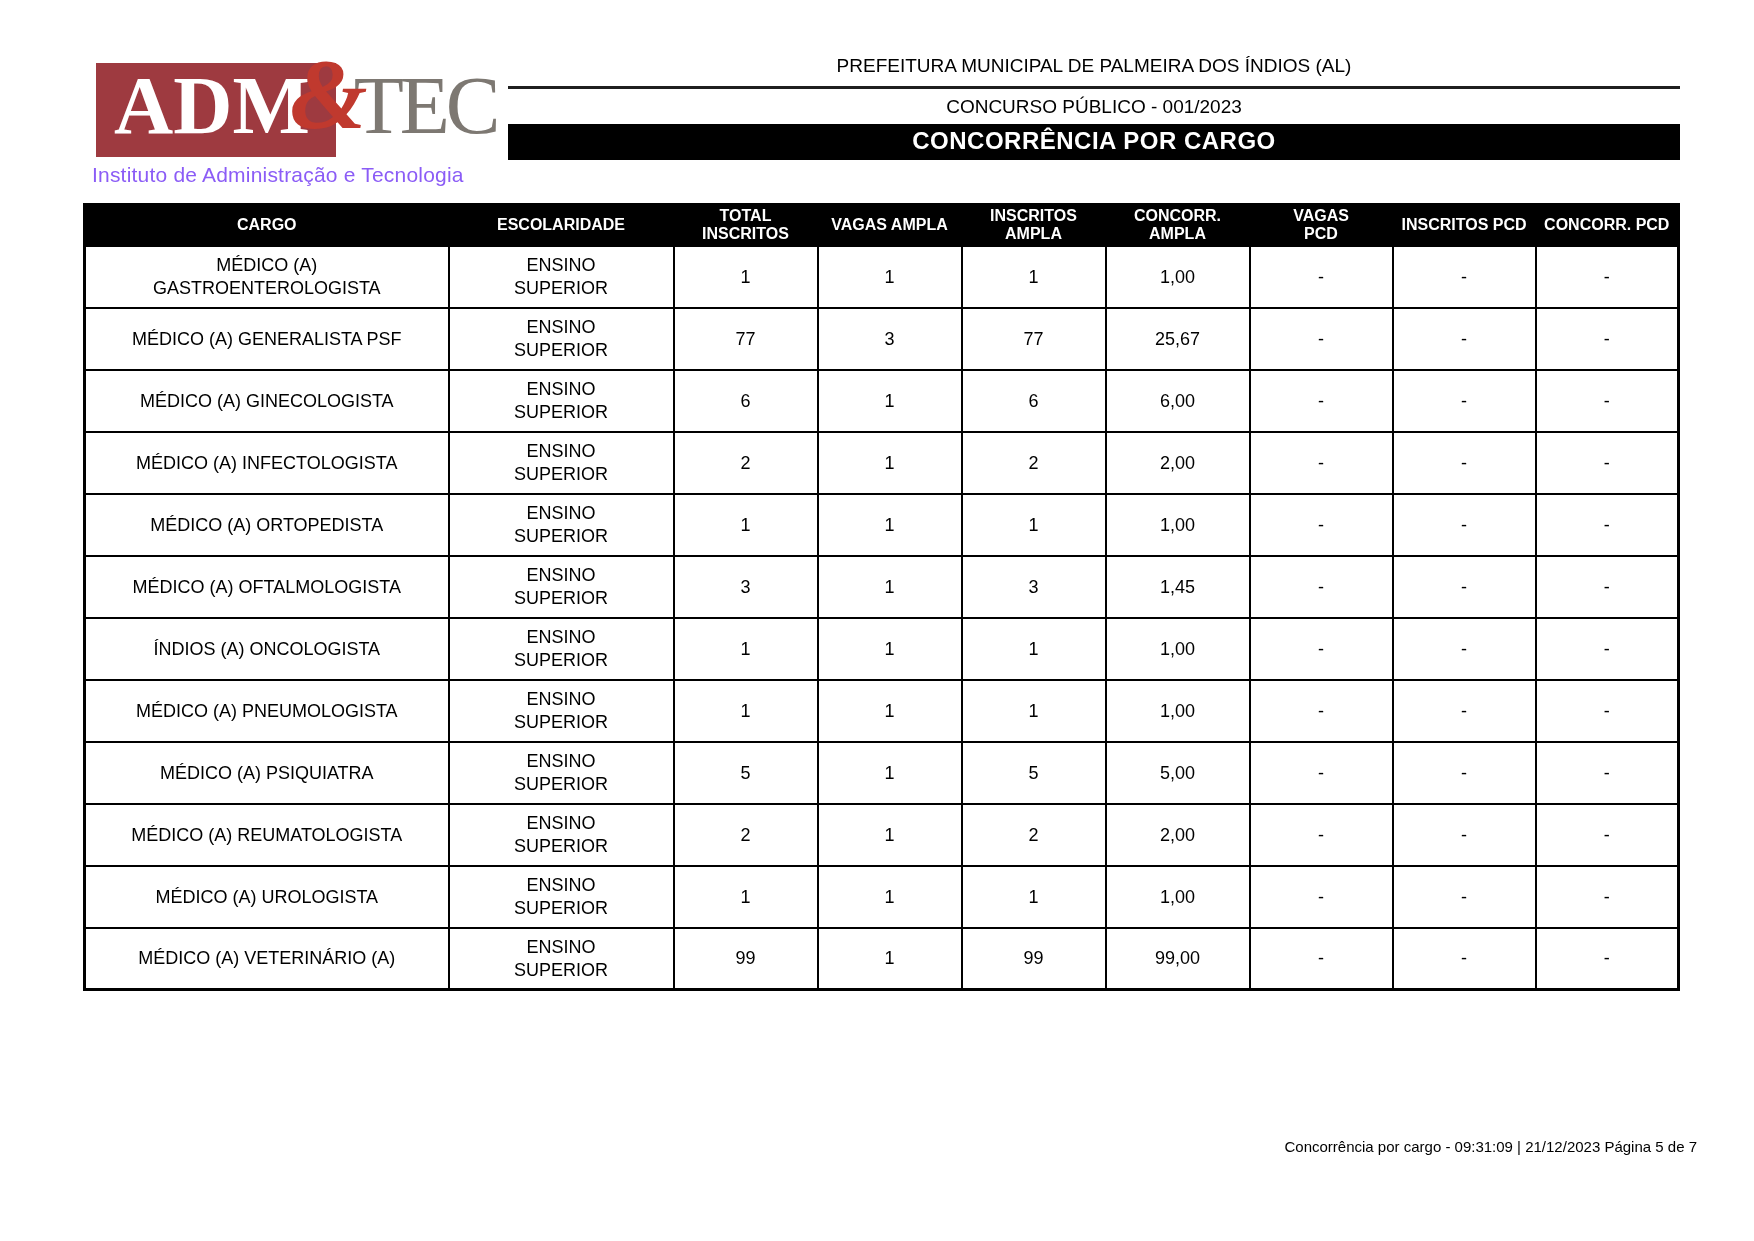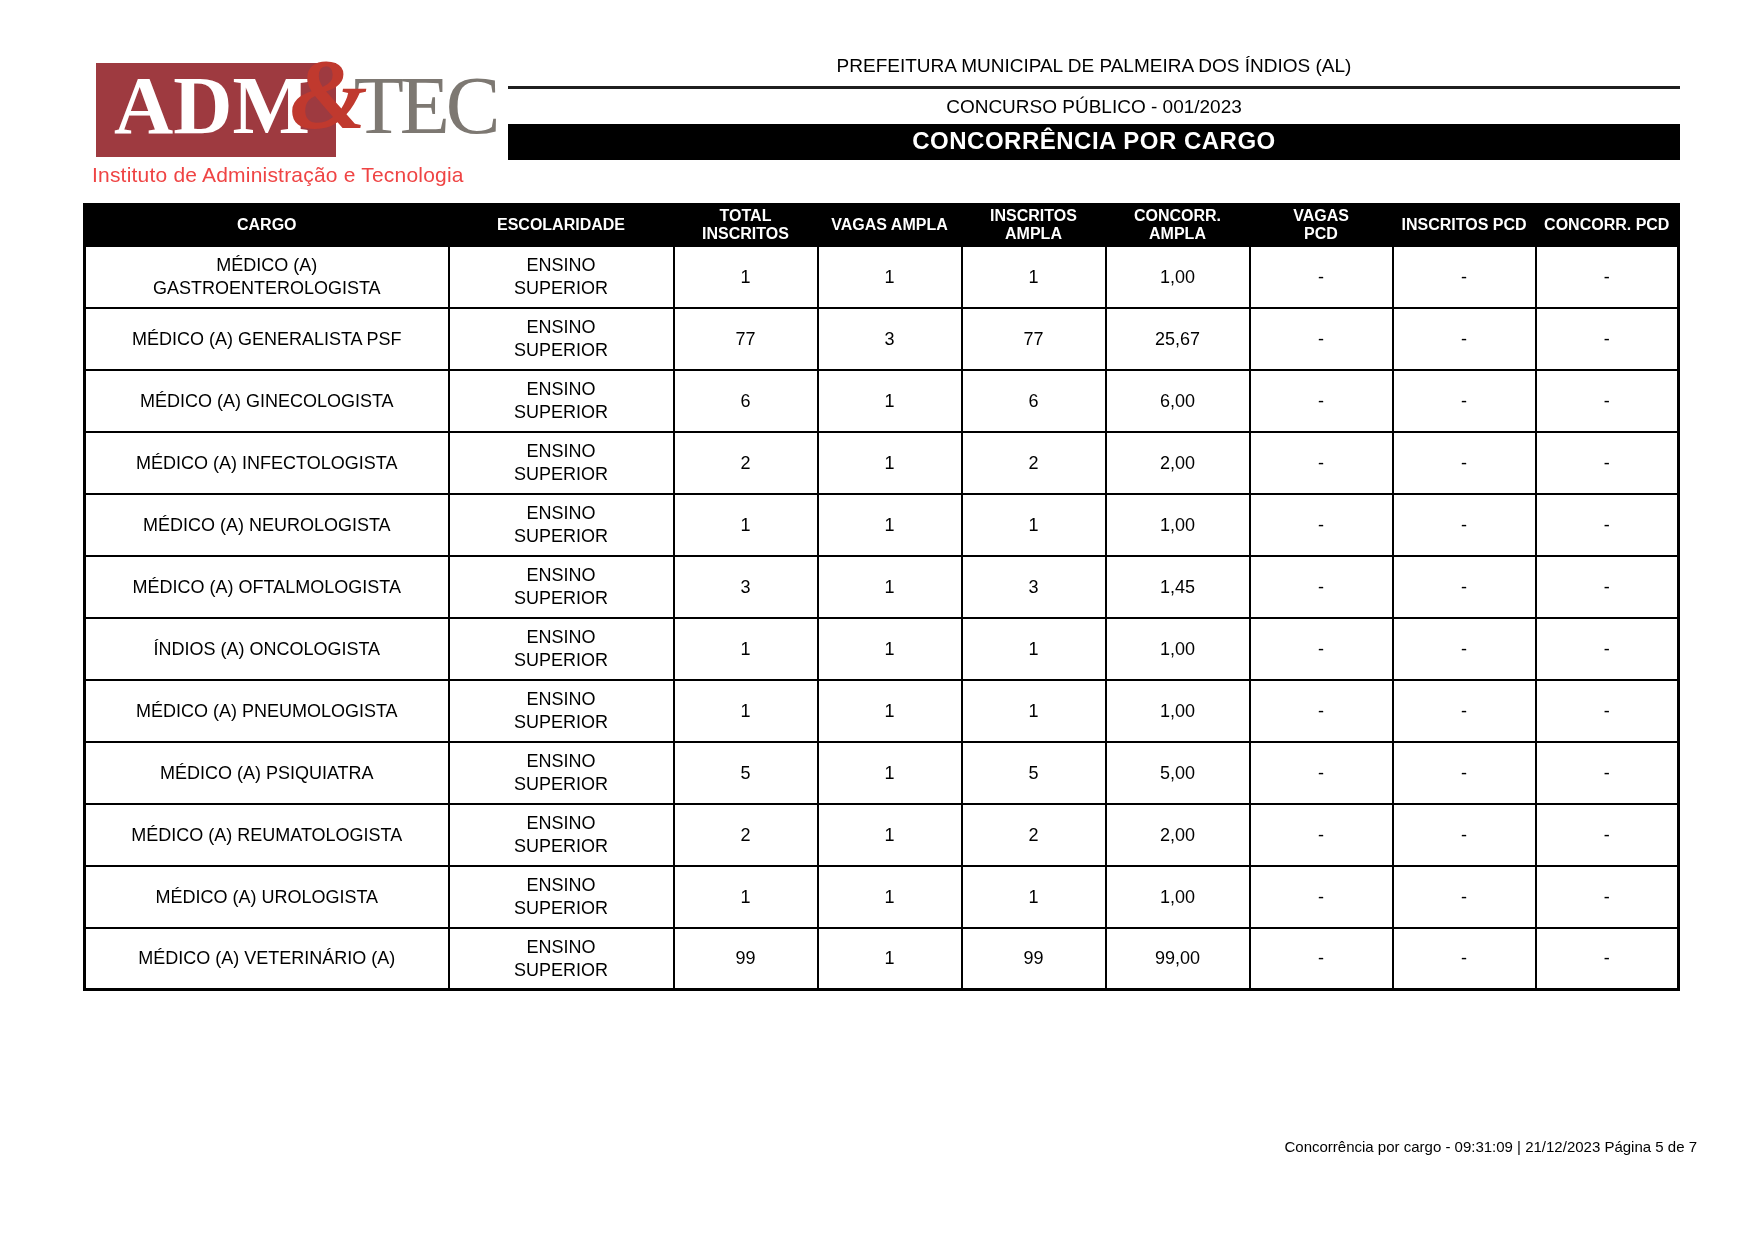--- a/index.html
+++ b/index.html
@@ -77,21 +77,21 @@
 </style>
 </head>
 <body>
 
 <div class="page">
 
   <div class="logo">
     <div class="logo-row">
       <span class="logo-adm" style="background: rgb(158, 58, 64);">ADM</span><span class="logo-amp" style="color: rgb(192, 57, 46);">&amp;</span><span class="logo-tec" style="color: rgb(125, 120, 114);">TEC</span>
     </div>
-    <div class="logo-tagline" style="color: #ef4444;">Instituto de Administração e Tecnologia</div>
+    <div class="logo-tagline" style="color: #8b5cf6;">Instituto de Administração e Tecnologia</div>
   </div>
 
   <div class="hdr">
     <div class="hdr-line1">PREFEITURA MUNICIPAL DE PALMEIRA DOS ÍNDIOS (AL)</div>
     <hr class="hdr-rule">
     <div class="hdr-line2">CONCURSO PÚBLICO - 001/2023</div>
     <div class="hdr-banner" style="background: rgb(0, 0, 0); color: rgb(255, 255, 255);">CONCORRÊNCIA POR CARGO</div>
   </div>
 
   <div class="tbl-wrap">
@@ -168,21 +168,21 @@
 SUPERIOR</td>
             <td>2</td>
             <td>1</td>
             <td>2</td>
             <td>2,00</td>
             <td>-</td>
             <td>-</td>
             <td>-</td>
           </tr>
           <tr>
-            <td>MÉDICO (A) NEUROLOGISTA</td>
+            <td>MÉDICO (A) ORTOPEDISTA</td>
             <td>ENSINO
 SUPERIOR</td>
             <td>1</td>
             <td>1</td>
             <td>1</td>
             <td>1,00</td>
             <td>-</td>
             <td>-</td>
             <td>-</td>
           </tr>

